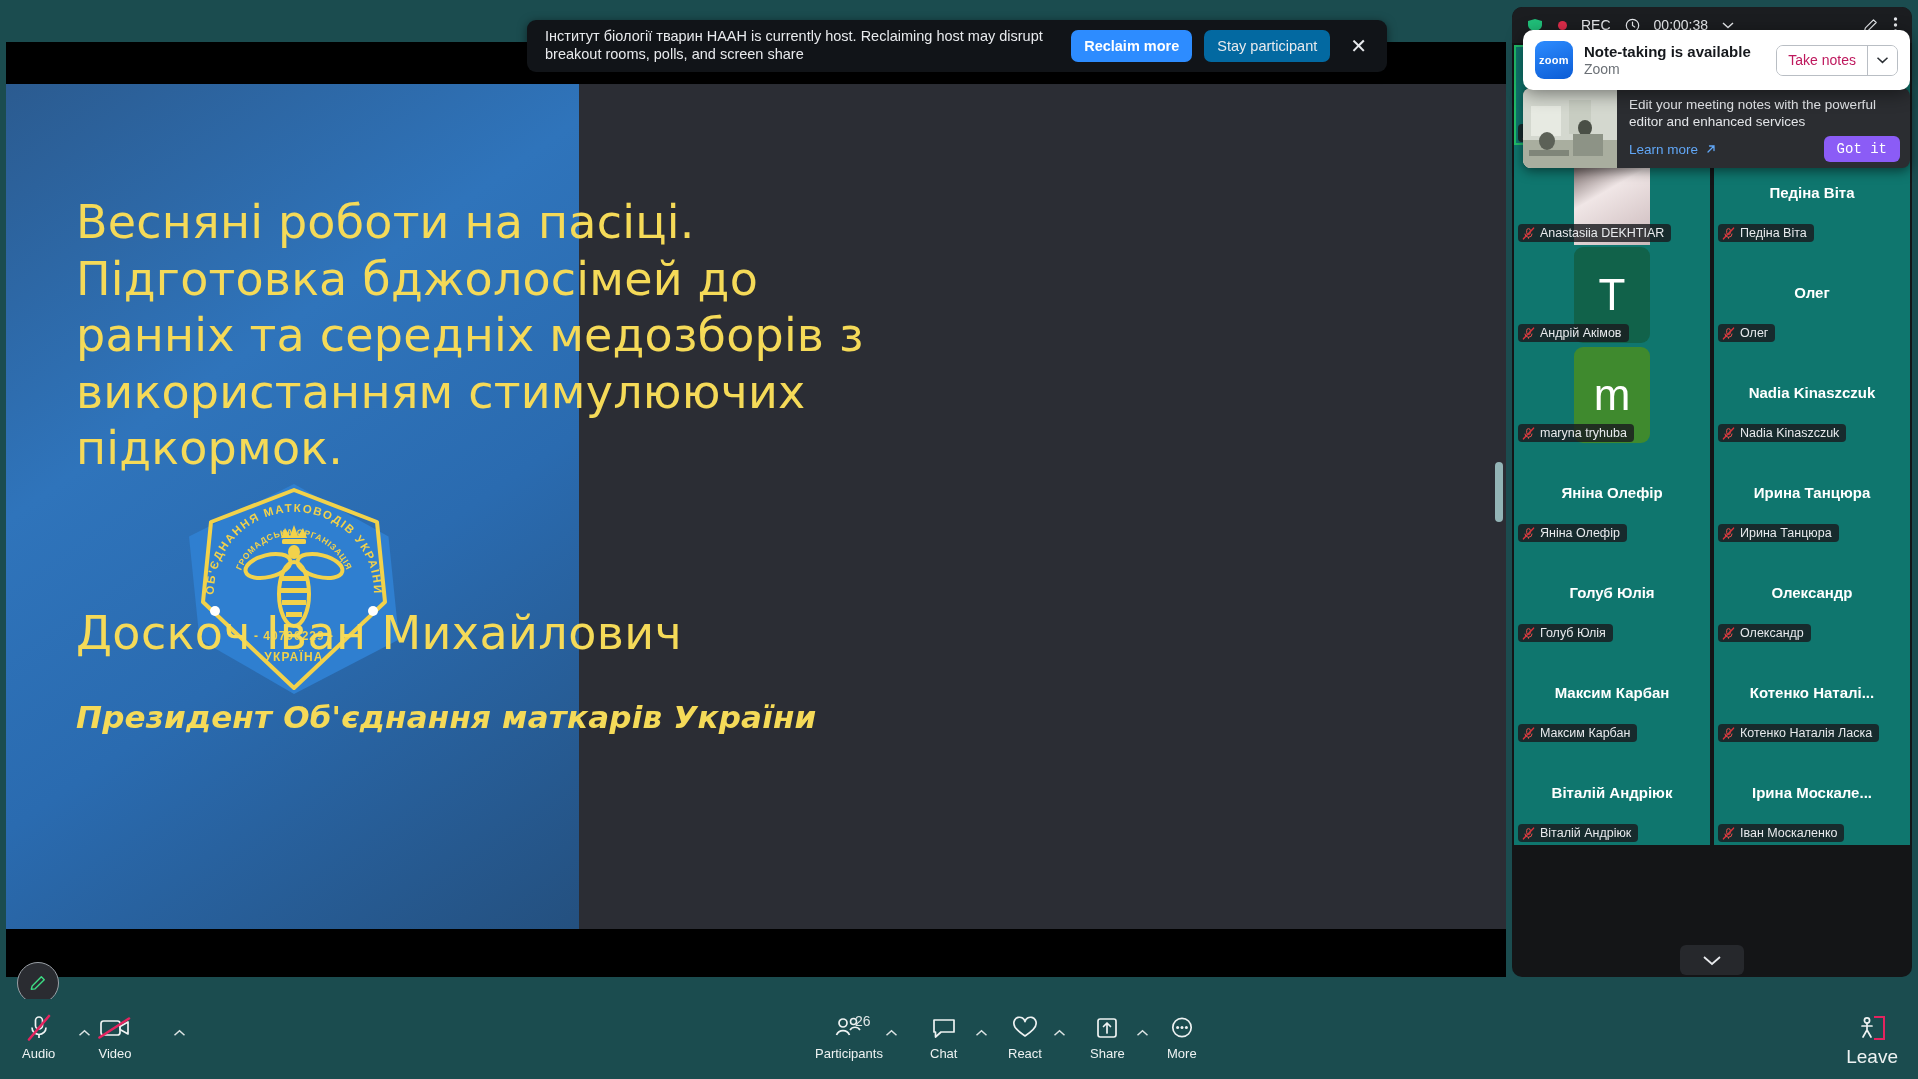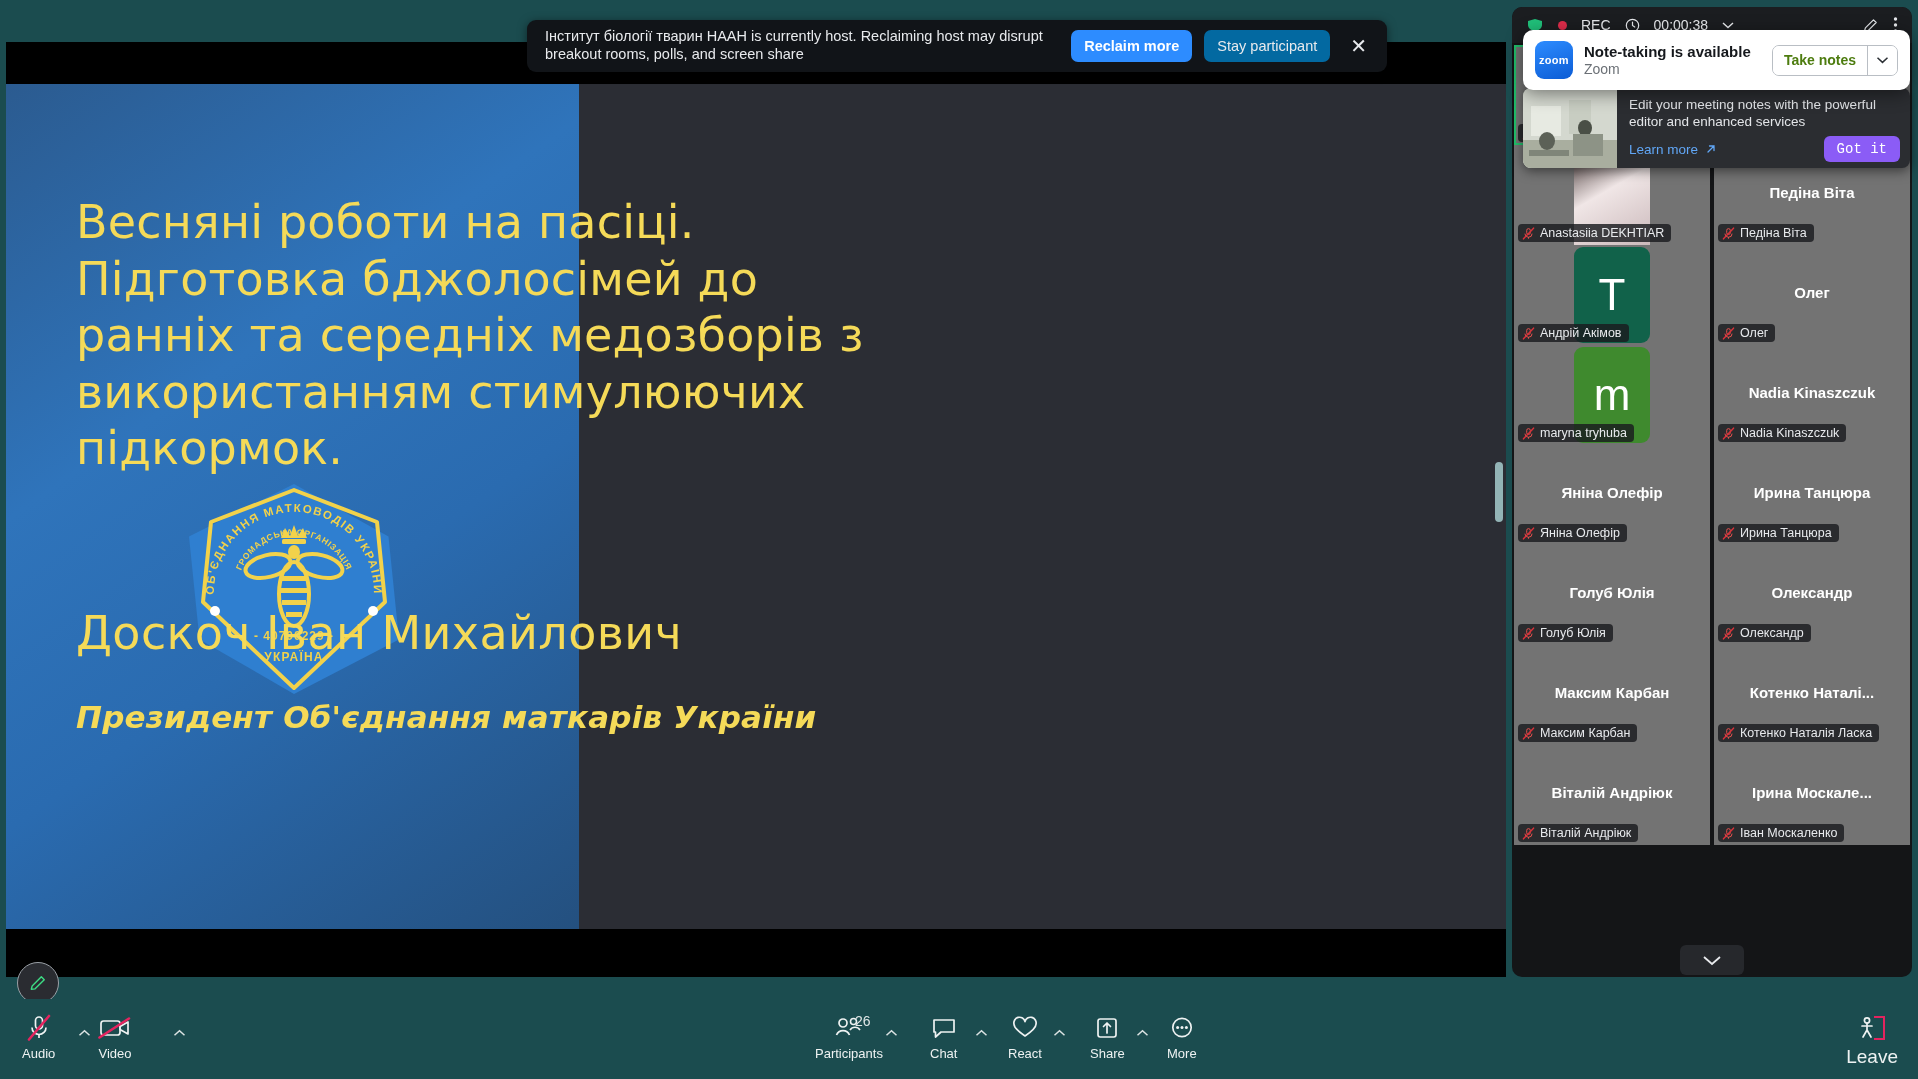--- a/index.html
+++ b/index.html
@@ -178,21 +178,21 @@
     font-size: 14px;
   }
   .rec-dot { width: 9px; height: 9px; border-radius: 50%; background: #e02d4b; display:inline-block; }
   .tiles {
     position: absolute;
     left: 0; top: 36px; right: 0; bottom: 0;
   }
   .tile {
     position: absolute;
     width: 196px; height: 100px;
-    background: #737373;
+    background: #0f766e;
     overflow: hidden;
   }
   .tile-name-pill {
     position: absolute;
     left: 4px; bottom: 3px;
     max-width: 188px;
     background: rgba(26,27,30,.82);
     border-radius: 4px;
     padding: 2px 7px 2px 4px;
     display: flex; align-items: center; gap: 5px;
@@ -282,24 +282,23 @@
     flex: 0 0 auto;
     display: flex; align-items: stretch;
     border: 1px solid #b9bec4;
     border-radius: 7px;
     overflow: hidden;
     height: 31px;
   }
   .toast-actions .take {
     padding: 0 11px;
     display: flex; align-items: center;
-    color: #4d7c0f; font-size: 14px;
+    color: #be185d; font-size: 14px;
     cursor: pointer;
     background: #fff;
-    font-weight: bold;
   }
   .toast-actions .chev {
     width: 30px;
     border-left: 1px solid #b9bec4;
     display: flex; align-items: center; justify-content: center;
     cursor: pointer;
     background: #fff;
   }
 
   

